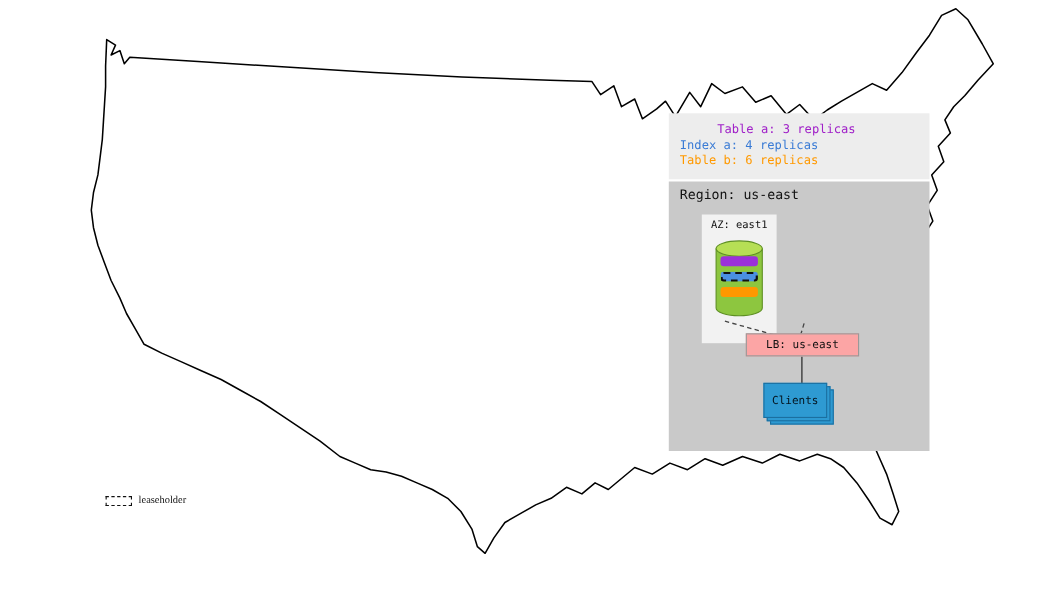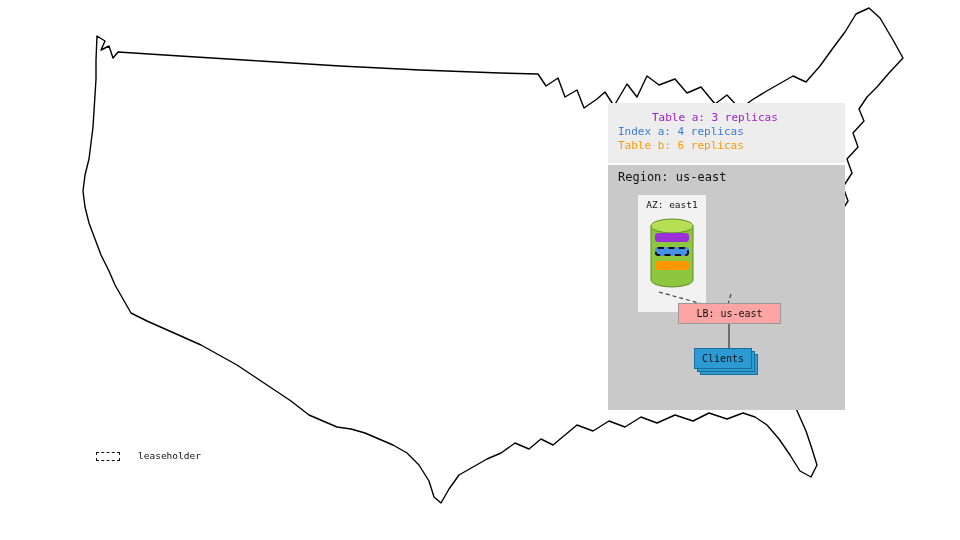--- a/index.html
+++ b/index.html
@@ -63,35 +63,35 @@
   .lb-box{
     left:678px;top:303px;width:103px;height:21px;
     background:#fca5a5;border:1px solid #999;box-sizing:border-box;
     display:flex;align-items:center;justify-content:center;
     font-size:10px;color:#111;white-space:pre;
   }
 
   
   .clients-wrap{left:694px;top:348px;width:66px;height:30px;}
   .client-layer{
-    position:absolute;width:58px;height:21px;background:#2e9ad2;border:1px solid #1b6fa0;
+    position:absolute;width:58px;height:32px;background:#2e9ad2;border:1px solid #1b6fa0;
     box-sizing:border-box;
   }
   .client-layer.l2{left:6px;top:6px;}
   .client-layer.l1{left:3px;top:3px;}
   .client-layer.l0{
     left:0;top:0;display:flex;align-items:center;justify-content:center;
     font-size:10px;color:#04131d;white-space:pre;
   }
 
   
   #lines-svg{position:absolute;left:0;top:0;pointer-events:none;}
 
   
-  .lease-key{left:96px;top:450px;display:flex;align-items:flex-end;gap:18px;}
+  .lease-key{left:96px;top:450px;display:flex;align-items:flex-end;gap:6px;font-family:Liberation Serif, serif;}
   .lease-swatch{
     width:24px;height:9px;background:#ffffff;border:1.5px dashed #111;box-sizing:border-box;
   }
   .lease-key-label{font-size:9.5px;color:#111;white-space:pre;}
 </style>
 </head>
 <body>
 
 <div id="canvas">
 

